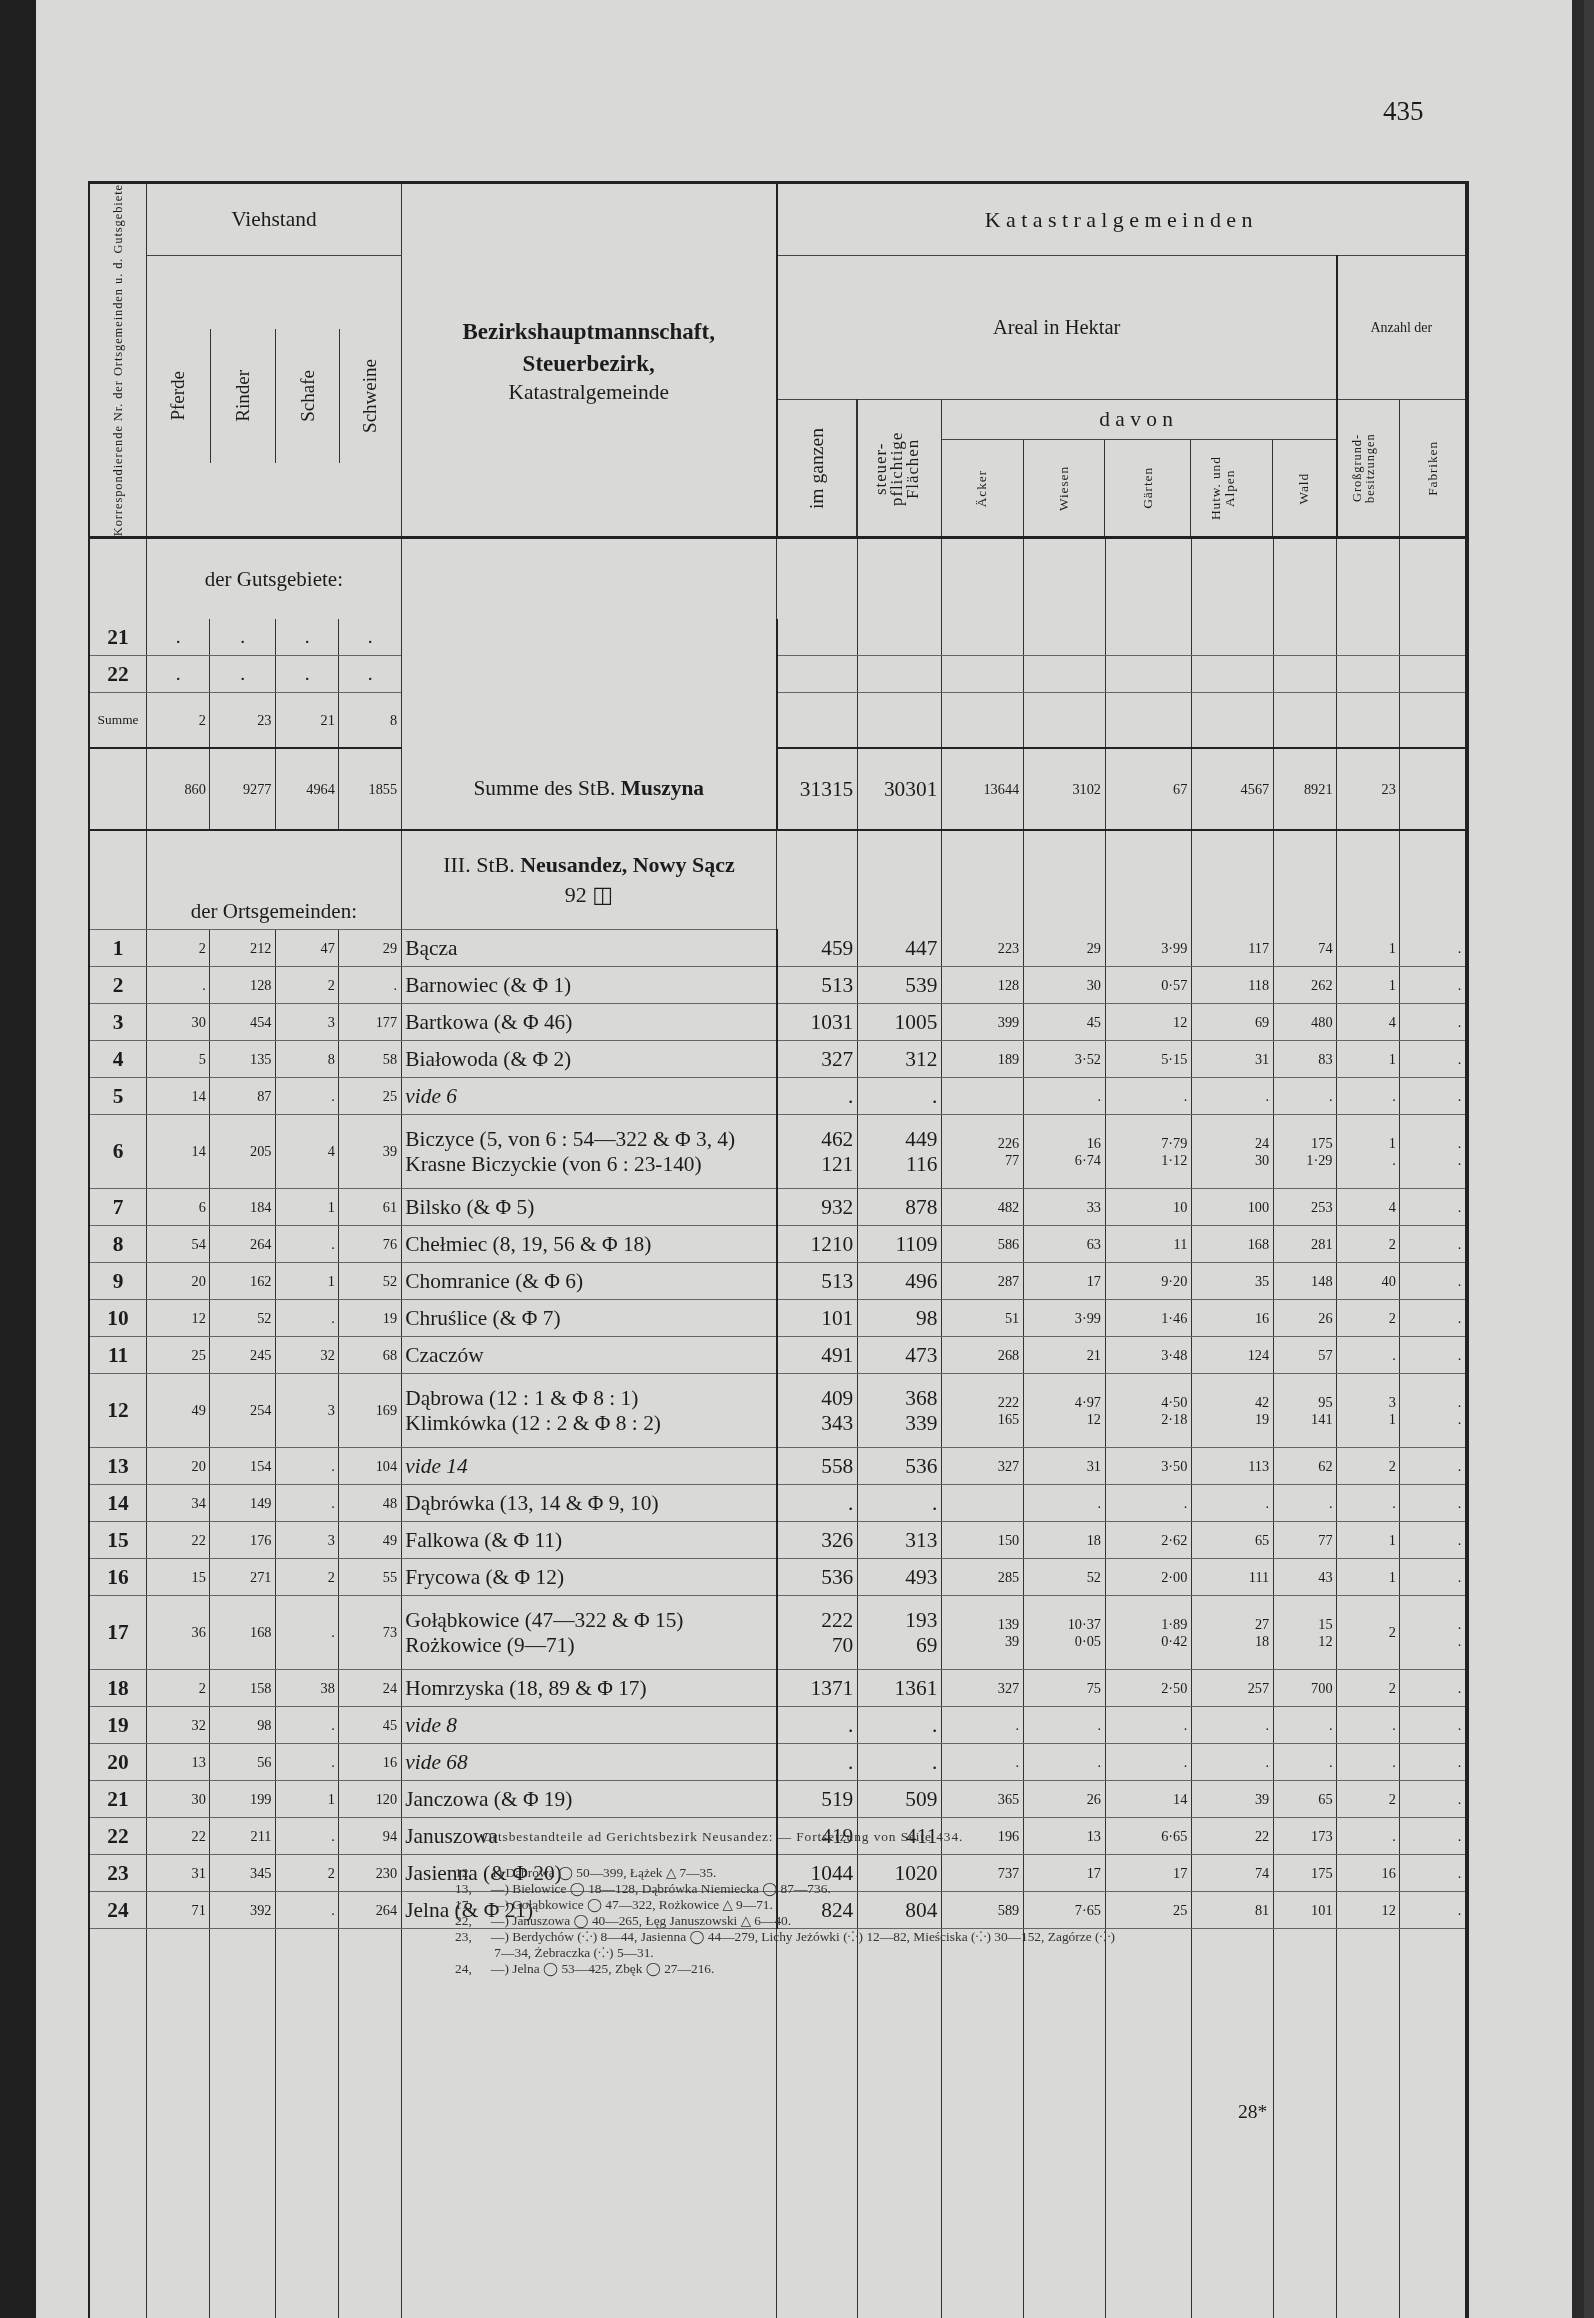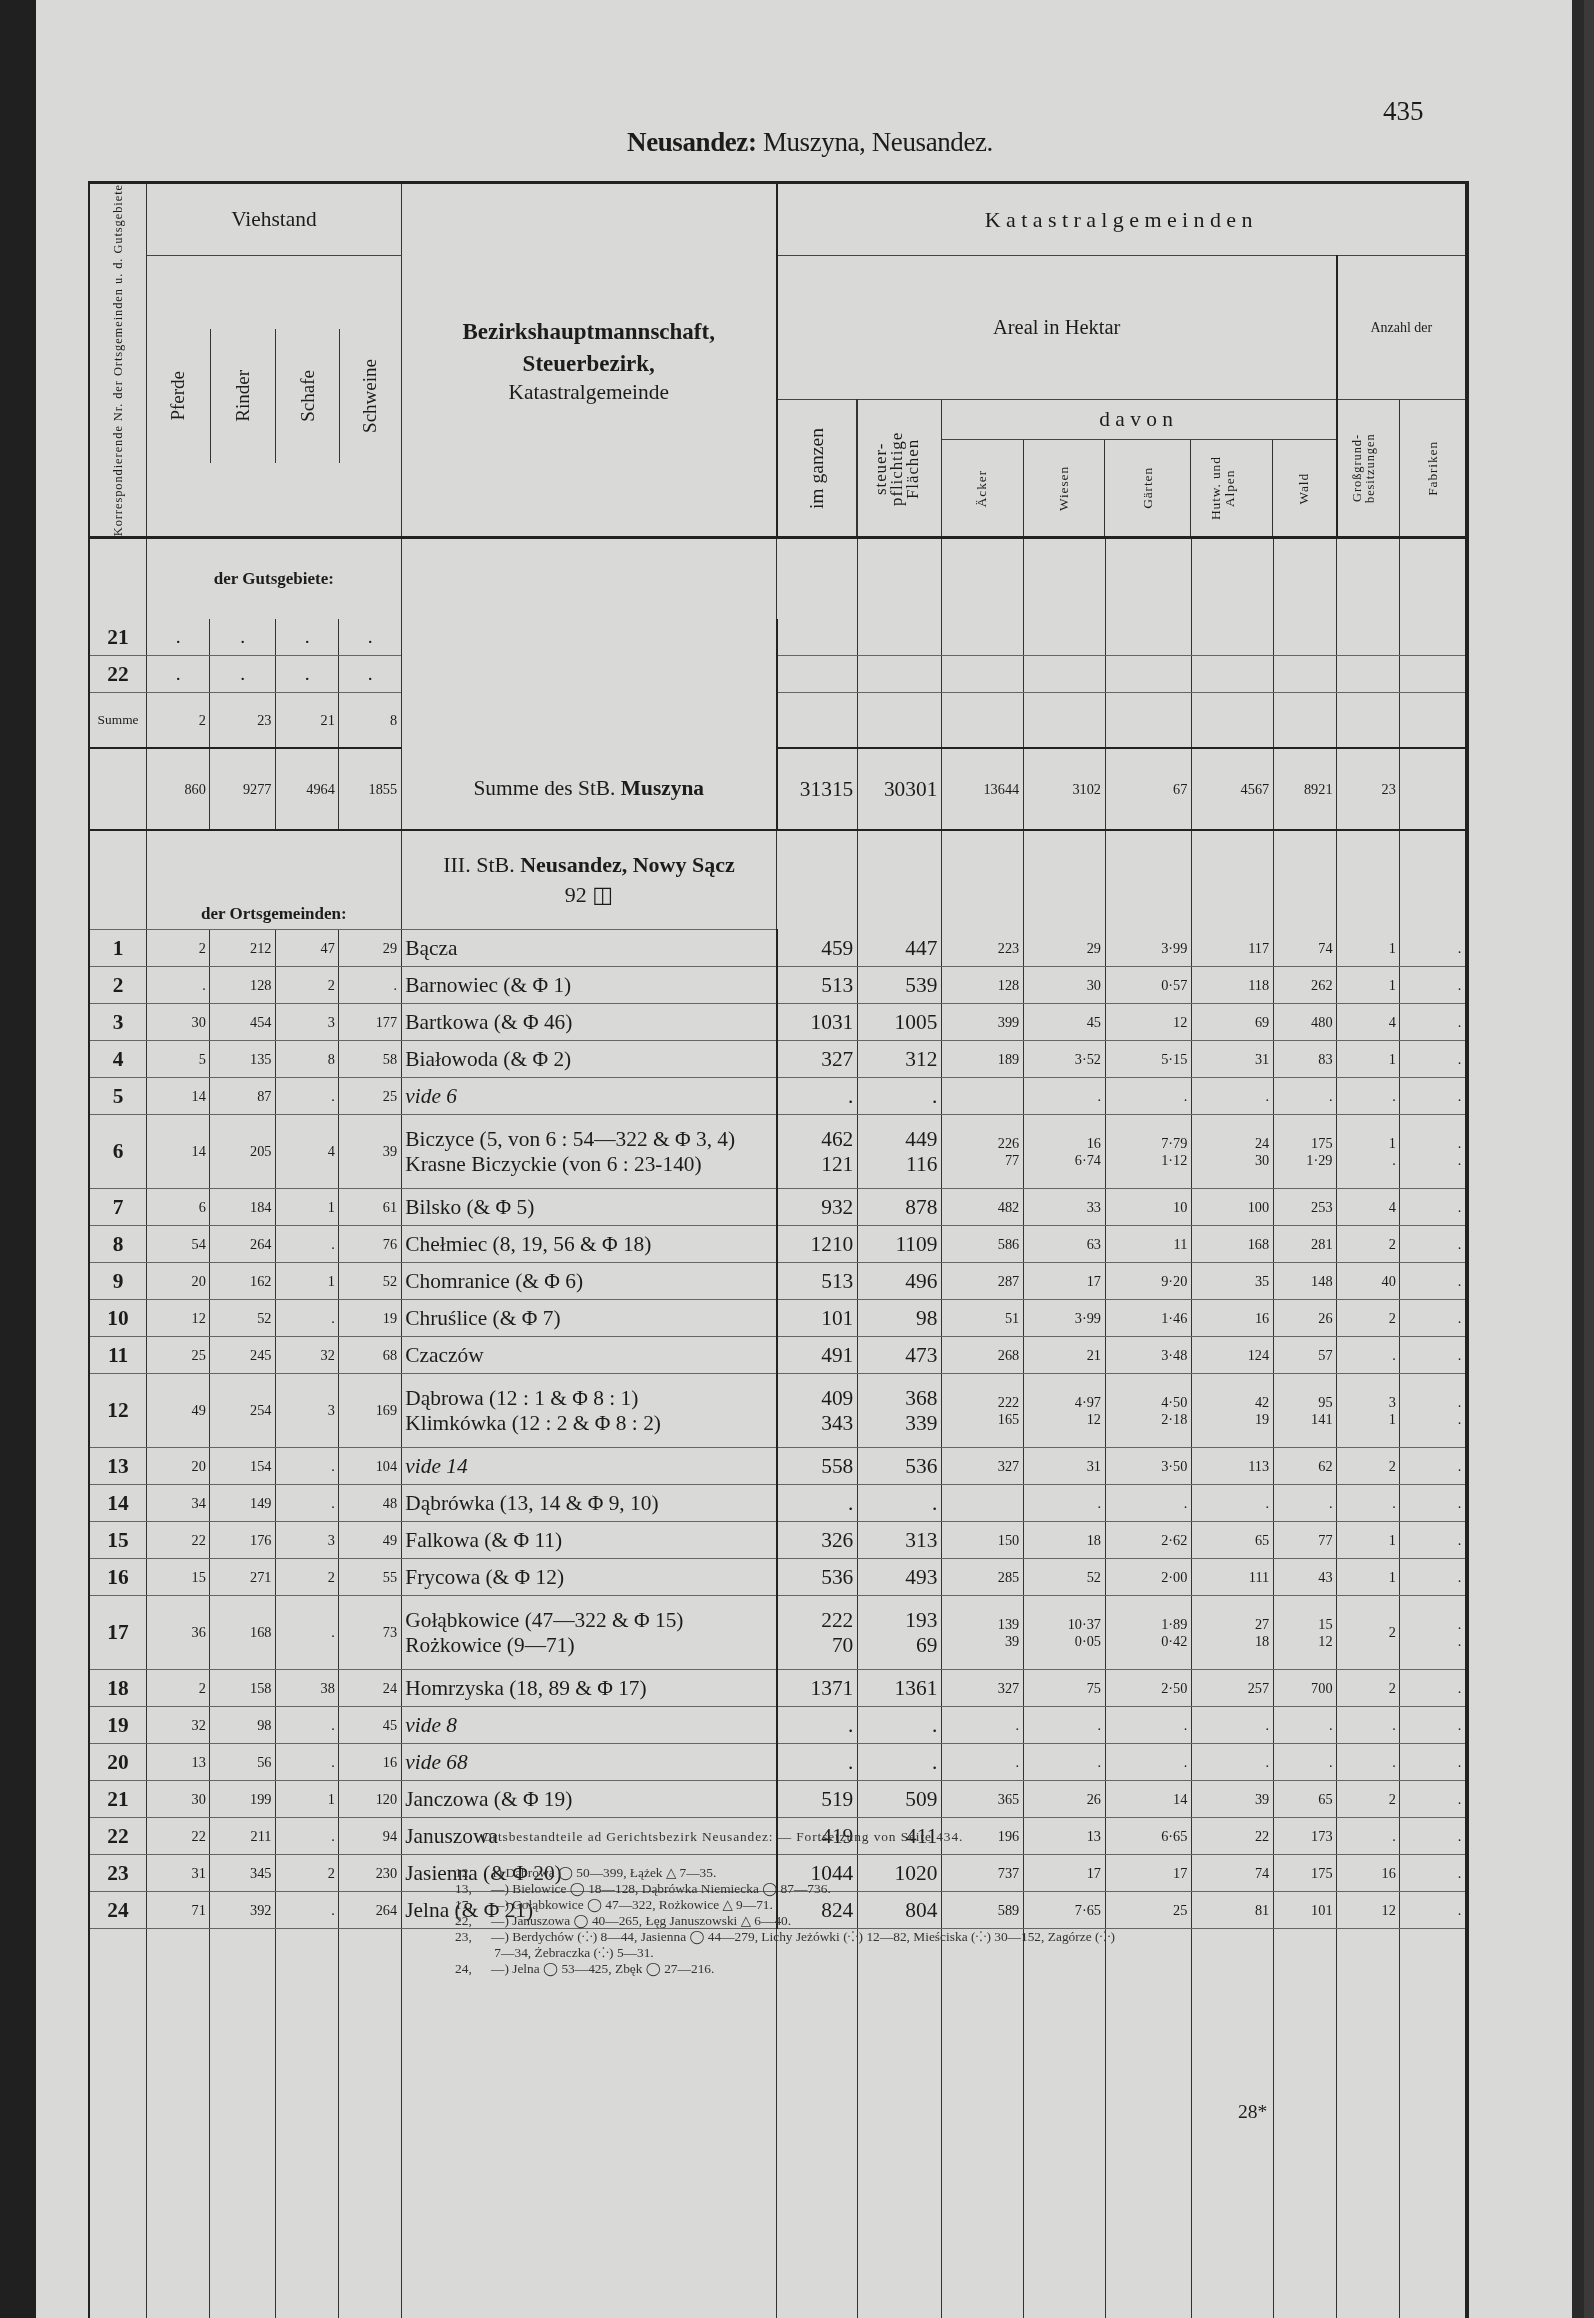--- a/index.html
+++ b/index.html
@@ -39,40 +39,37 @@
   .hdr-sp { letter-spacing:5.4px; font-size:22px; }
   .num { text-align:right; }
   .c { text-align:center; }
   .small-num { font-size:14.3px; }
   .mid-num { font-size:21.4px;margin-left:40px; }
   tr.row td { border-bottom:0.9px solid #666; height:36px; }
   tr.row td.sep { border-left:2.7px solid #222; }
   .thick-bottom td { border-bottom:2.7px solid #222 !important; }
   .rowno { text-align:center; font-size:21.4px; font-weight:bold; }
   .name { font-size:21.4px; white-space:nowrap; overflow:hidden; }
-  .section-label { font-size:17px; text-align:center;font-weight:bold; }
+  .section-label { font-size:21px; text-align:center; }
   .footnote-block {
     position:absolute; left:419px; top:1829px; width:981px; font-size:13.4px; color:#333;
   }
   .fn-title { margin-left:27px; letter-spacing:0.9px; font-size:13.4px; }
   .fn-line { white-space:nowrap; line-height:16px; }
   .fn-line .k { display:inline-block; width:36px; }
 </style>
 </head>
 <body>
 
 <div class="spine"></div>
 <div class="spine2"></div>
 
 <div class="page">
   <div class="right-edge"></div>
 
-  <div class="running-head">
-    <b>Neusandez:</b><span> Muszyna, Neusandez.</span>
-  </div>
   <div class="page-no">435</div>
 
   <table class="main" id="main-table">
     <colgroup>
       <col style="width:50px">
         <col style="width:55px">
         <col style="width:57px">
         <col style="width:55px">
         <col style="width:54px">
       <col style="width:326px">

